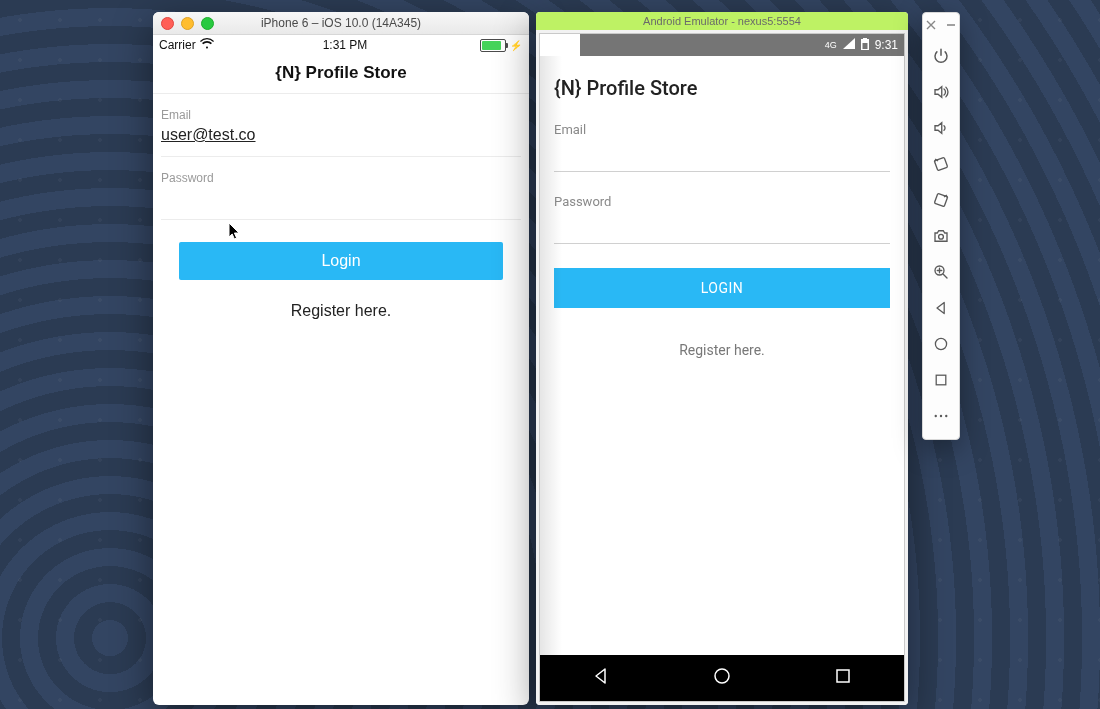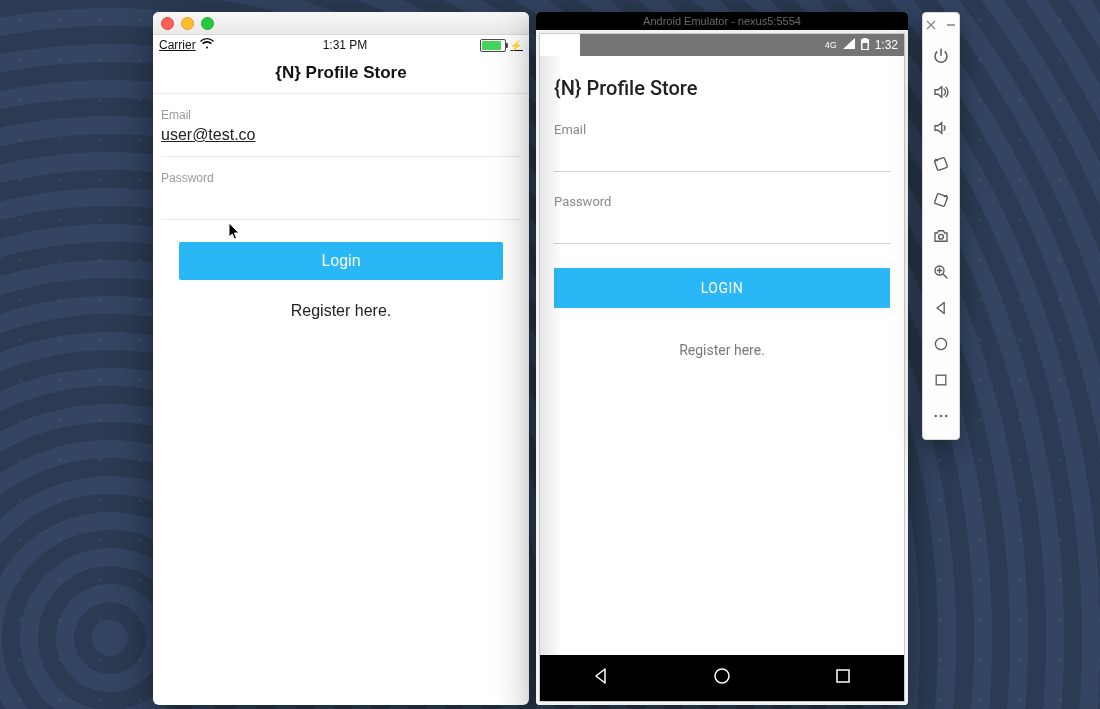--- a/index.html
+++ b/index.html
@@ -33,21 +33,21 @@
   }
   .stoplight{display:flex;gap:7px;padding-left:8px;}
   .dot{width:11px;height:11px;border-radius:50%;}
   .dot.red{background:#ff5f57;border:0.5px solid #e0443e;}
   .dot.yellow{background:#ffbd2e;border:0.5px solid #dea123;}
   .dot.green{background:#28c940;border:0.5px solid #1dad2b;}
   .ios-title{position:absolute;left:0;right:0;text-align:center;pointer-events:none;}
 
   .ios-statusbar{
     height:20px;display:flex;align-items:center;justify-content:space-between;
-    padding:0 6px;font-size:12px;color:#111;font-weight:500;text-decoration:underline;
+    padding:0 6px;font-size:12px;color:#111;font-weight:500;
   }
   .ios-statusbar .center{position:absolute;left:8px;right:0;text-align:center;}
   .ios-statusbar .left,.ios-statusbar .right{display:flex;align-items:center;gap:4px;position:relative;z-index:1;}
   .ios-app-title{
     text-align:center;font-weight:600;font-size:17px;color:#111;
     padding:8px 0 10px;border-bottom:1px solid #ececec;
   }
   .ios-body{padding:0 8px;}
   .ios-field-block{border-bottom:1px solid #ececec;padding:6px 0 10px;}
   .ios-label{font-size:12px;color:#9a9a9a;margin:8px 0 2px 0;}
@@ -67,21 +67,21 @@
     position:absolute;left:67px;top:128px;pointer-events:none;width:14px;height:18px;
   }
 
   
   .android-window{
     position:absolute;left:536px;top:12px;width:372px;height:693px;
     background:#fff;border-radius:4px;box-shadow:0 12px 40px rgba(0,0,0,.45);
     overflow:hidden;
   }
   .android-titlebar{
-    height:18px;background:#000000;border-bottom:1px solid #dcdcdc;
+    height:18px;background:#bef264;border-bottom:1px solid #dcdcdc;
     font-size:11px;color:#6a6a6a;text-align:center;line-height:18px;
   }
   .android-frame{
     position:absolute;top:18px;left:0;right:0;bottom:0;
     background:#f2f2f2;
     padding:4px 4px 4px 4px;
     box-sizing:border-box;
   }
   .android-screen{
     position:relative;width:100%;height:100%;
@@ -152,20 +152,21 @@
 
 <div class="wallpaper"></div>
 
 <div class="ios-window">
   <div class="ios-titlebar">
     <div class="stoplight">
       <div class="dot red"></div>
       <div class="dot yellow"></div>
       <div class="dot green"></div>
     </div>
+    <div class="ios-title">iPhone 6 – iOS 10.0 (14A345)</div>
   </div>
 
   <div class="ios-statusbar" style="position:relative;">
     <div class="left">
       <span>Carrier</span>
       <span>
         <svg width="14" height="11" viewBox="0 0 14 11">
             <path d="M7 10.5c.6 0 1-.5 1-1s-.4-1-1-1-1 .5-1 1 .4 1 1 1zM3.2 6.3a5.3 5.3 0 0 1 7.6 0l1.2-1.2a7 7 0 0 0-10 0l1.2 1.2zM.8 3.9a8.7 8.7 0 0 1 12.4 0L14 2.9a10 10 0 0 0-14 0l.8 1z" fill="#111"></path>
           </svg>
       </span>
@@ -211,21 +212,21 @@
           <svg width="12" height="11" viewBox="0 0 12 11">
               <path d="M0 11L12 11 12 0z" fill="#fff"></path>
             </svg>
         </span>
         <span>
           <svg width="8" height="12" viewBox="0 0 8 12">
               <path d="M2 0h4v1h2v11H0V1h2z" fill="#fff"></path>
               <rect x="1.5" y="5" width="5" height="6" fill="#757575"></rect>
             </svg>
         </span>
-        <span>1:32</span>
+        <span>9:31</span>
       </div>
 
       <div class="android-scroll-shadow"></div>
 
       <div class="android-app-title">{N} Profile Store</div>
 
       <div class="android-body">
         <div class="android-label">Email</div>
         <input class="android-input" value="" style="">
         <div style="height:14px;"></div>

